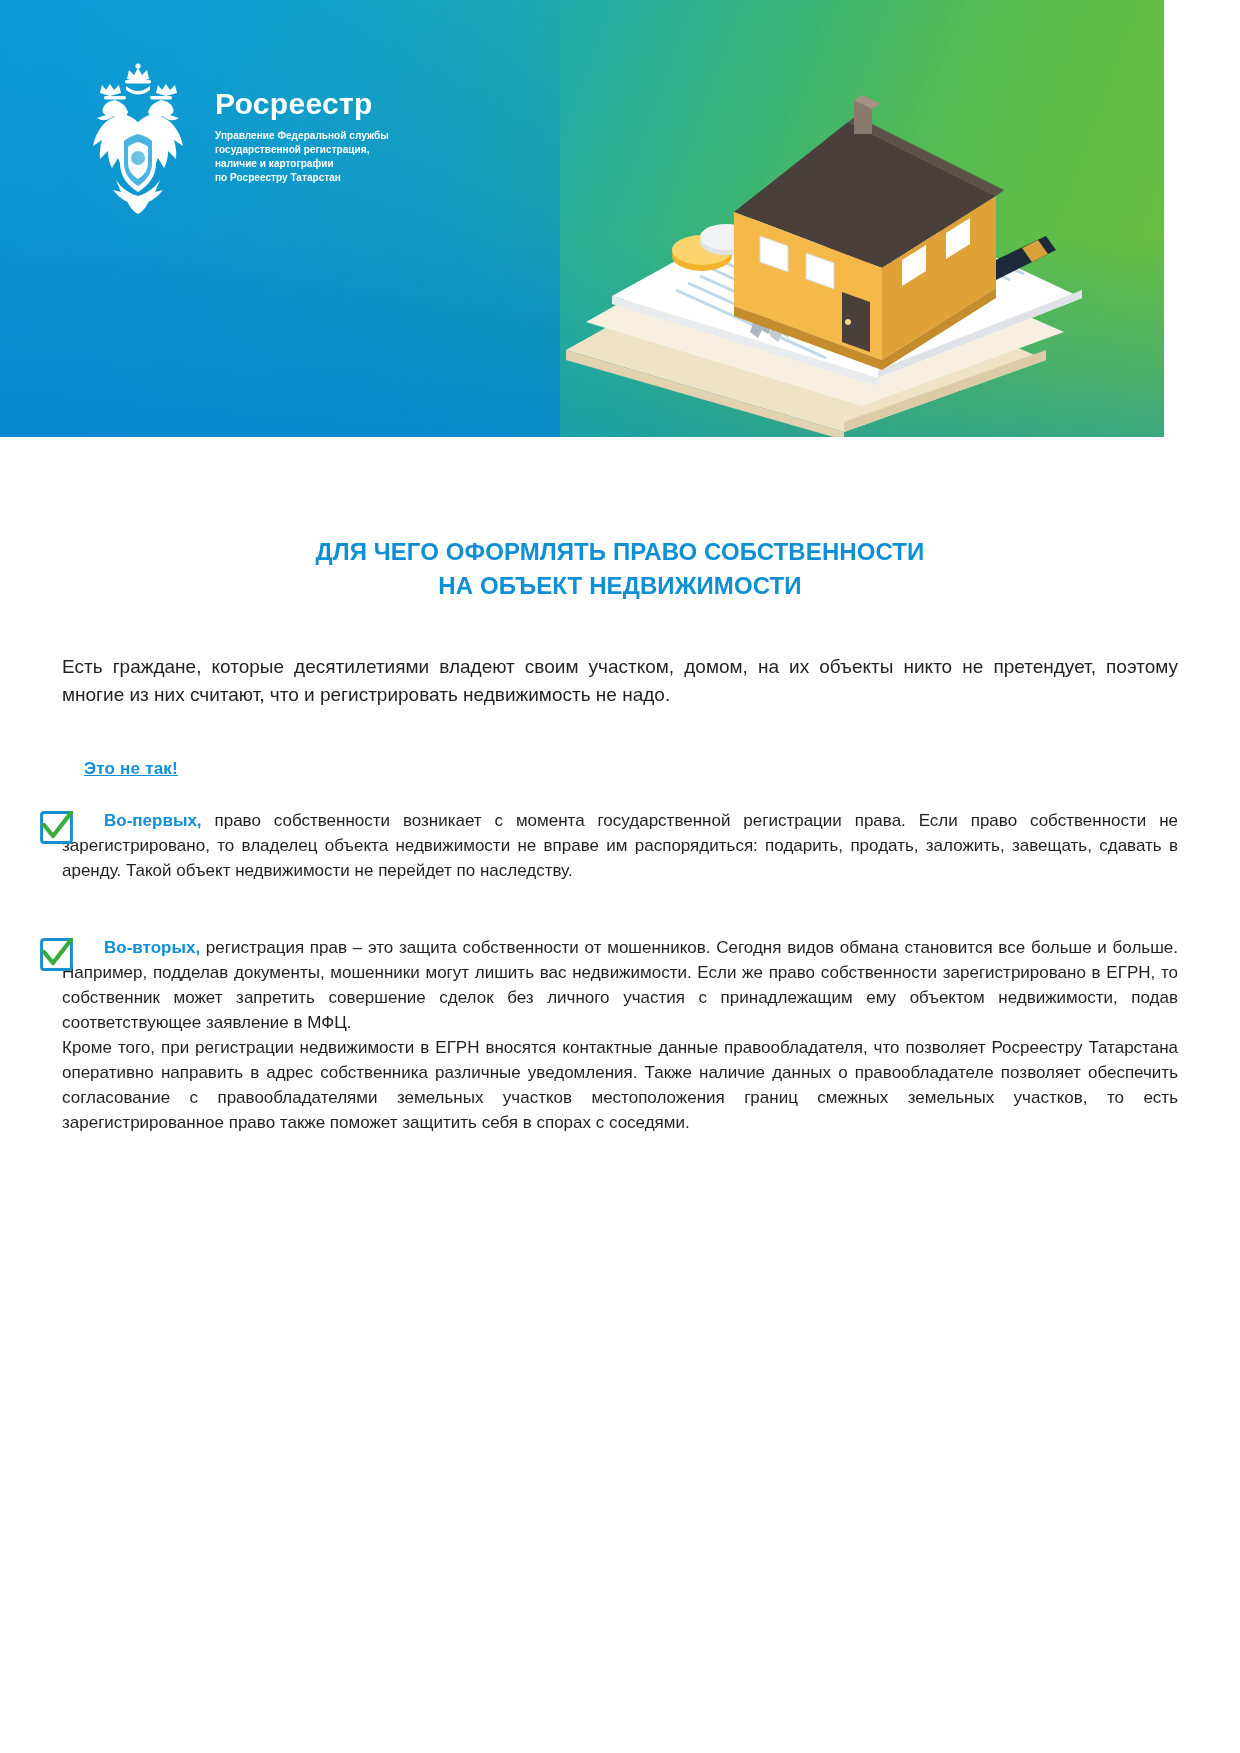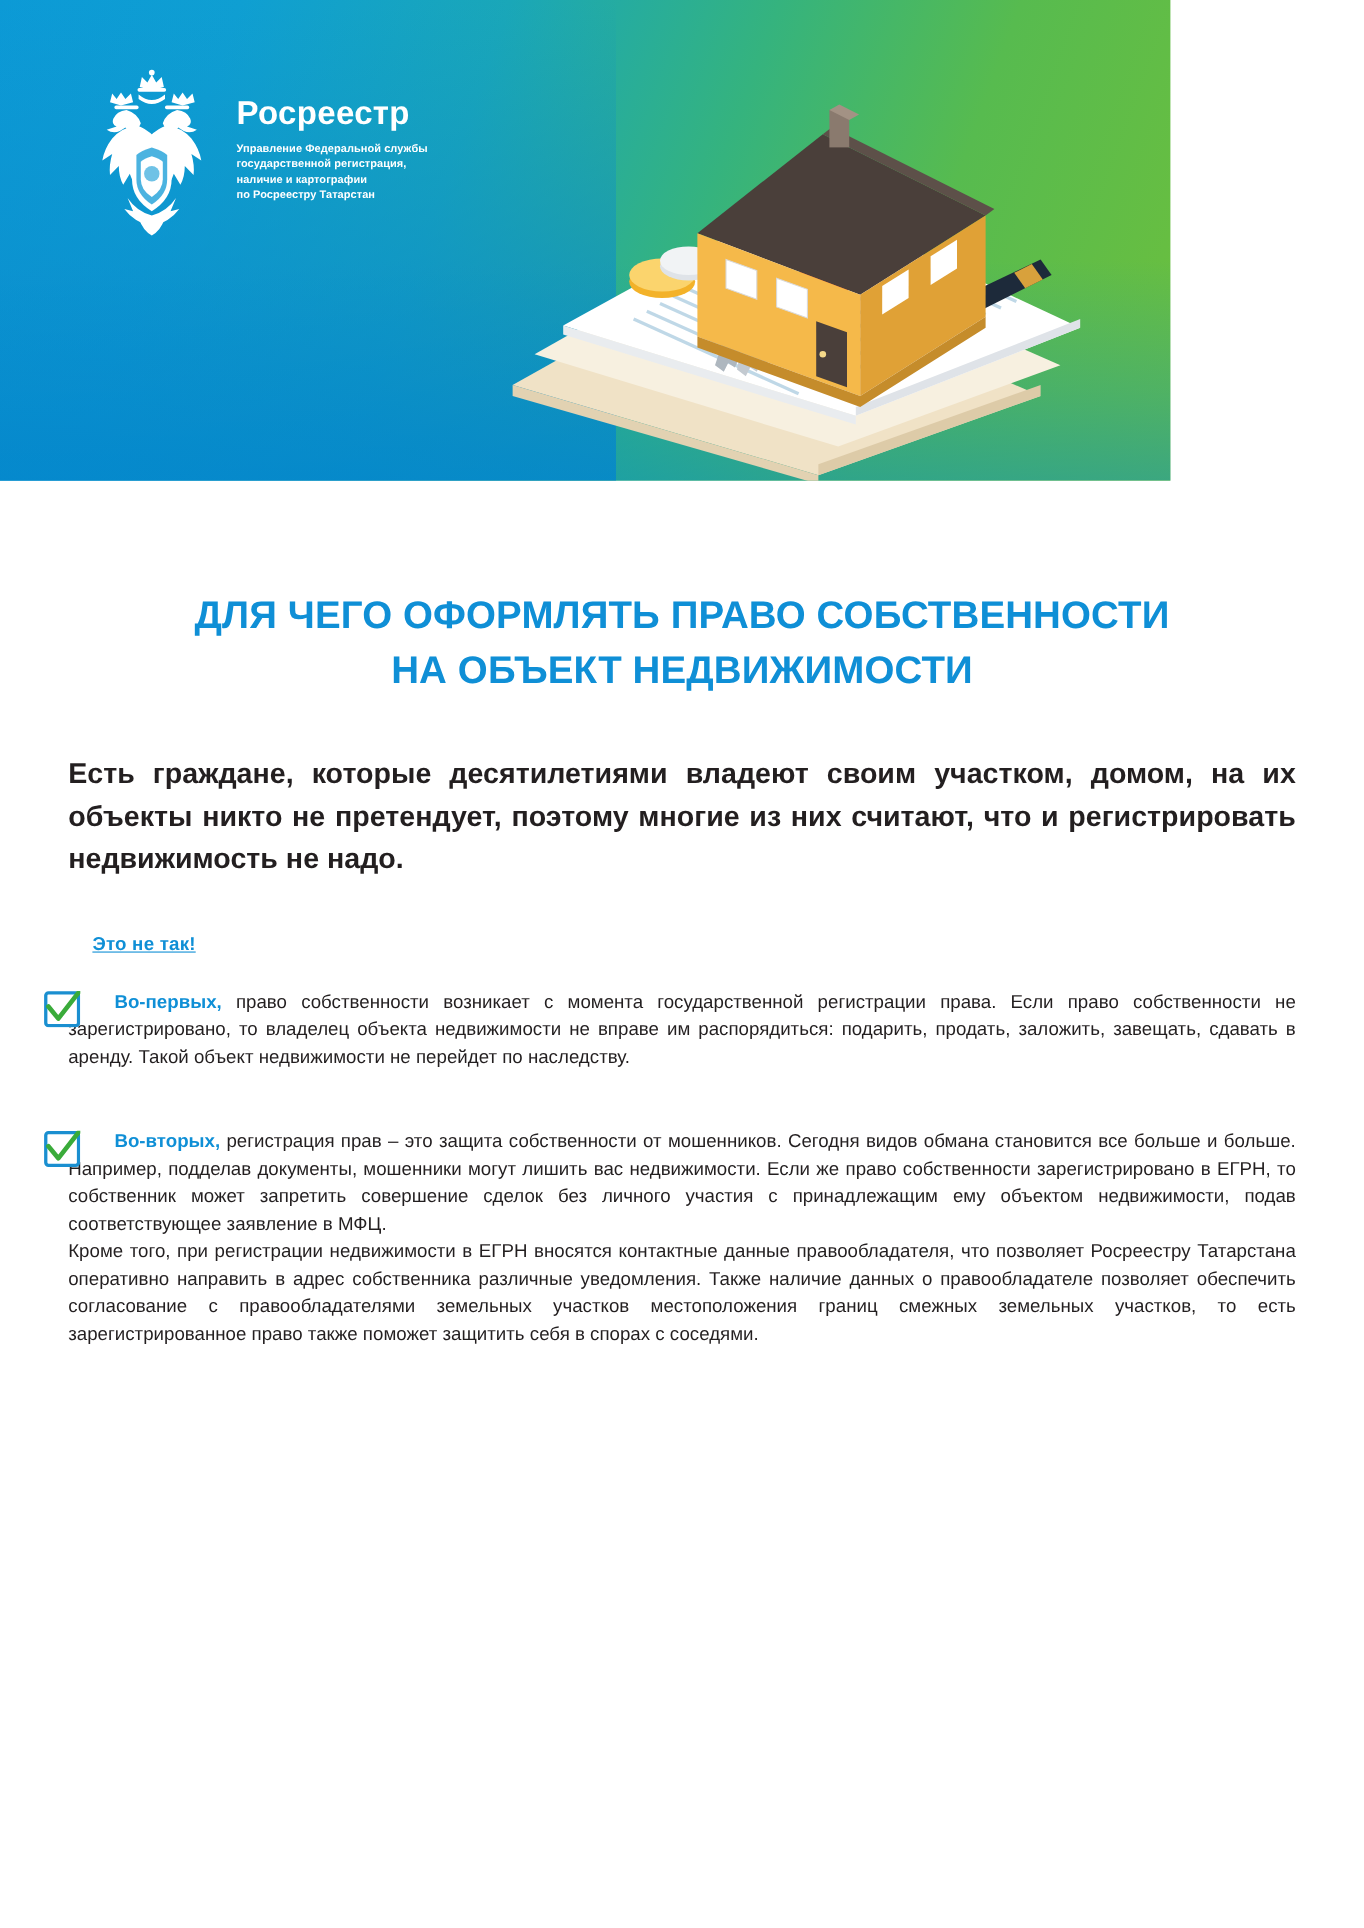--- a/index.html
+++ b/index.html
@@ -13,21 +13,21 @@
     height: 1753px;
     font-family: "Liberation Sans", sans-serif;
     color: #231f20;
     position: relative;
     overflow: hidden;
   }
 
   
   .banner {
     position: relative;
-    width: 1064px;
+    width: 1164px;
     height: 437px;
     background: linear-gradient(110deg,
         #0c9ad6 0%,
         #0f9fd2 18%,
         #1aa7b8 38%,
         #35b37e 58%,
         #57bb4f 76%,
         #6cbf3d 100%);
     overflow: hidden;
   }
@@ -90,33 +90,32 @@
     position: absolute;
     top: 437px;
     left: 0;
     width: 1240px;
     padding: 0 62px;
   }
   h1.title {
     margin: 98px 0 0 0;
     text-align: center;
     color: #0f8fd6;
-    font-size: 35px;
+    font-size: 24px;
     font-weight: bold;
     line-height: 1.42;
     letter-spacing: 0.1px;
   }
   .intro {
     margin: 50px 0 0 0;
-    font-size: 26px;
+    font-size: 19px;
     line-height: 1.47;
     text-align: justify;
     text-align-last: left;
     color: #231f20;
-    font-weight: bold;
   }
   .emph {
     margin: 50px 0 0 22px;
     color: #0f8fd6;
     font-size: 17px;
     font-weight: bold;
     letter-spacing: 0.2px;
     text-decoration: underline;
   }
 

